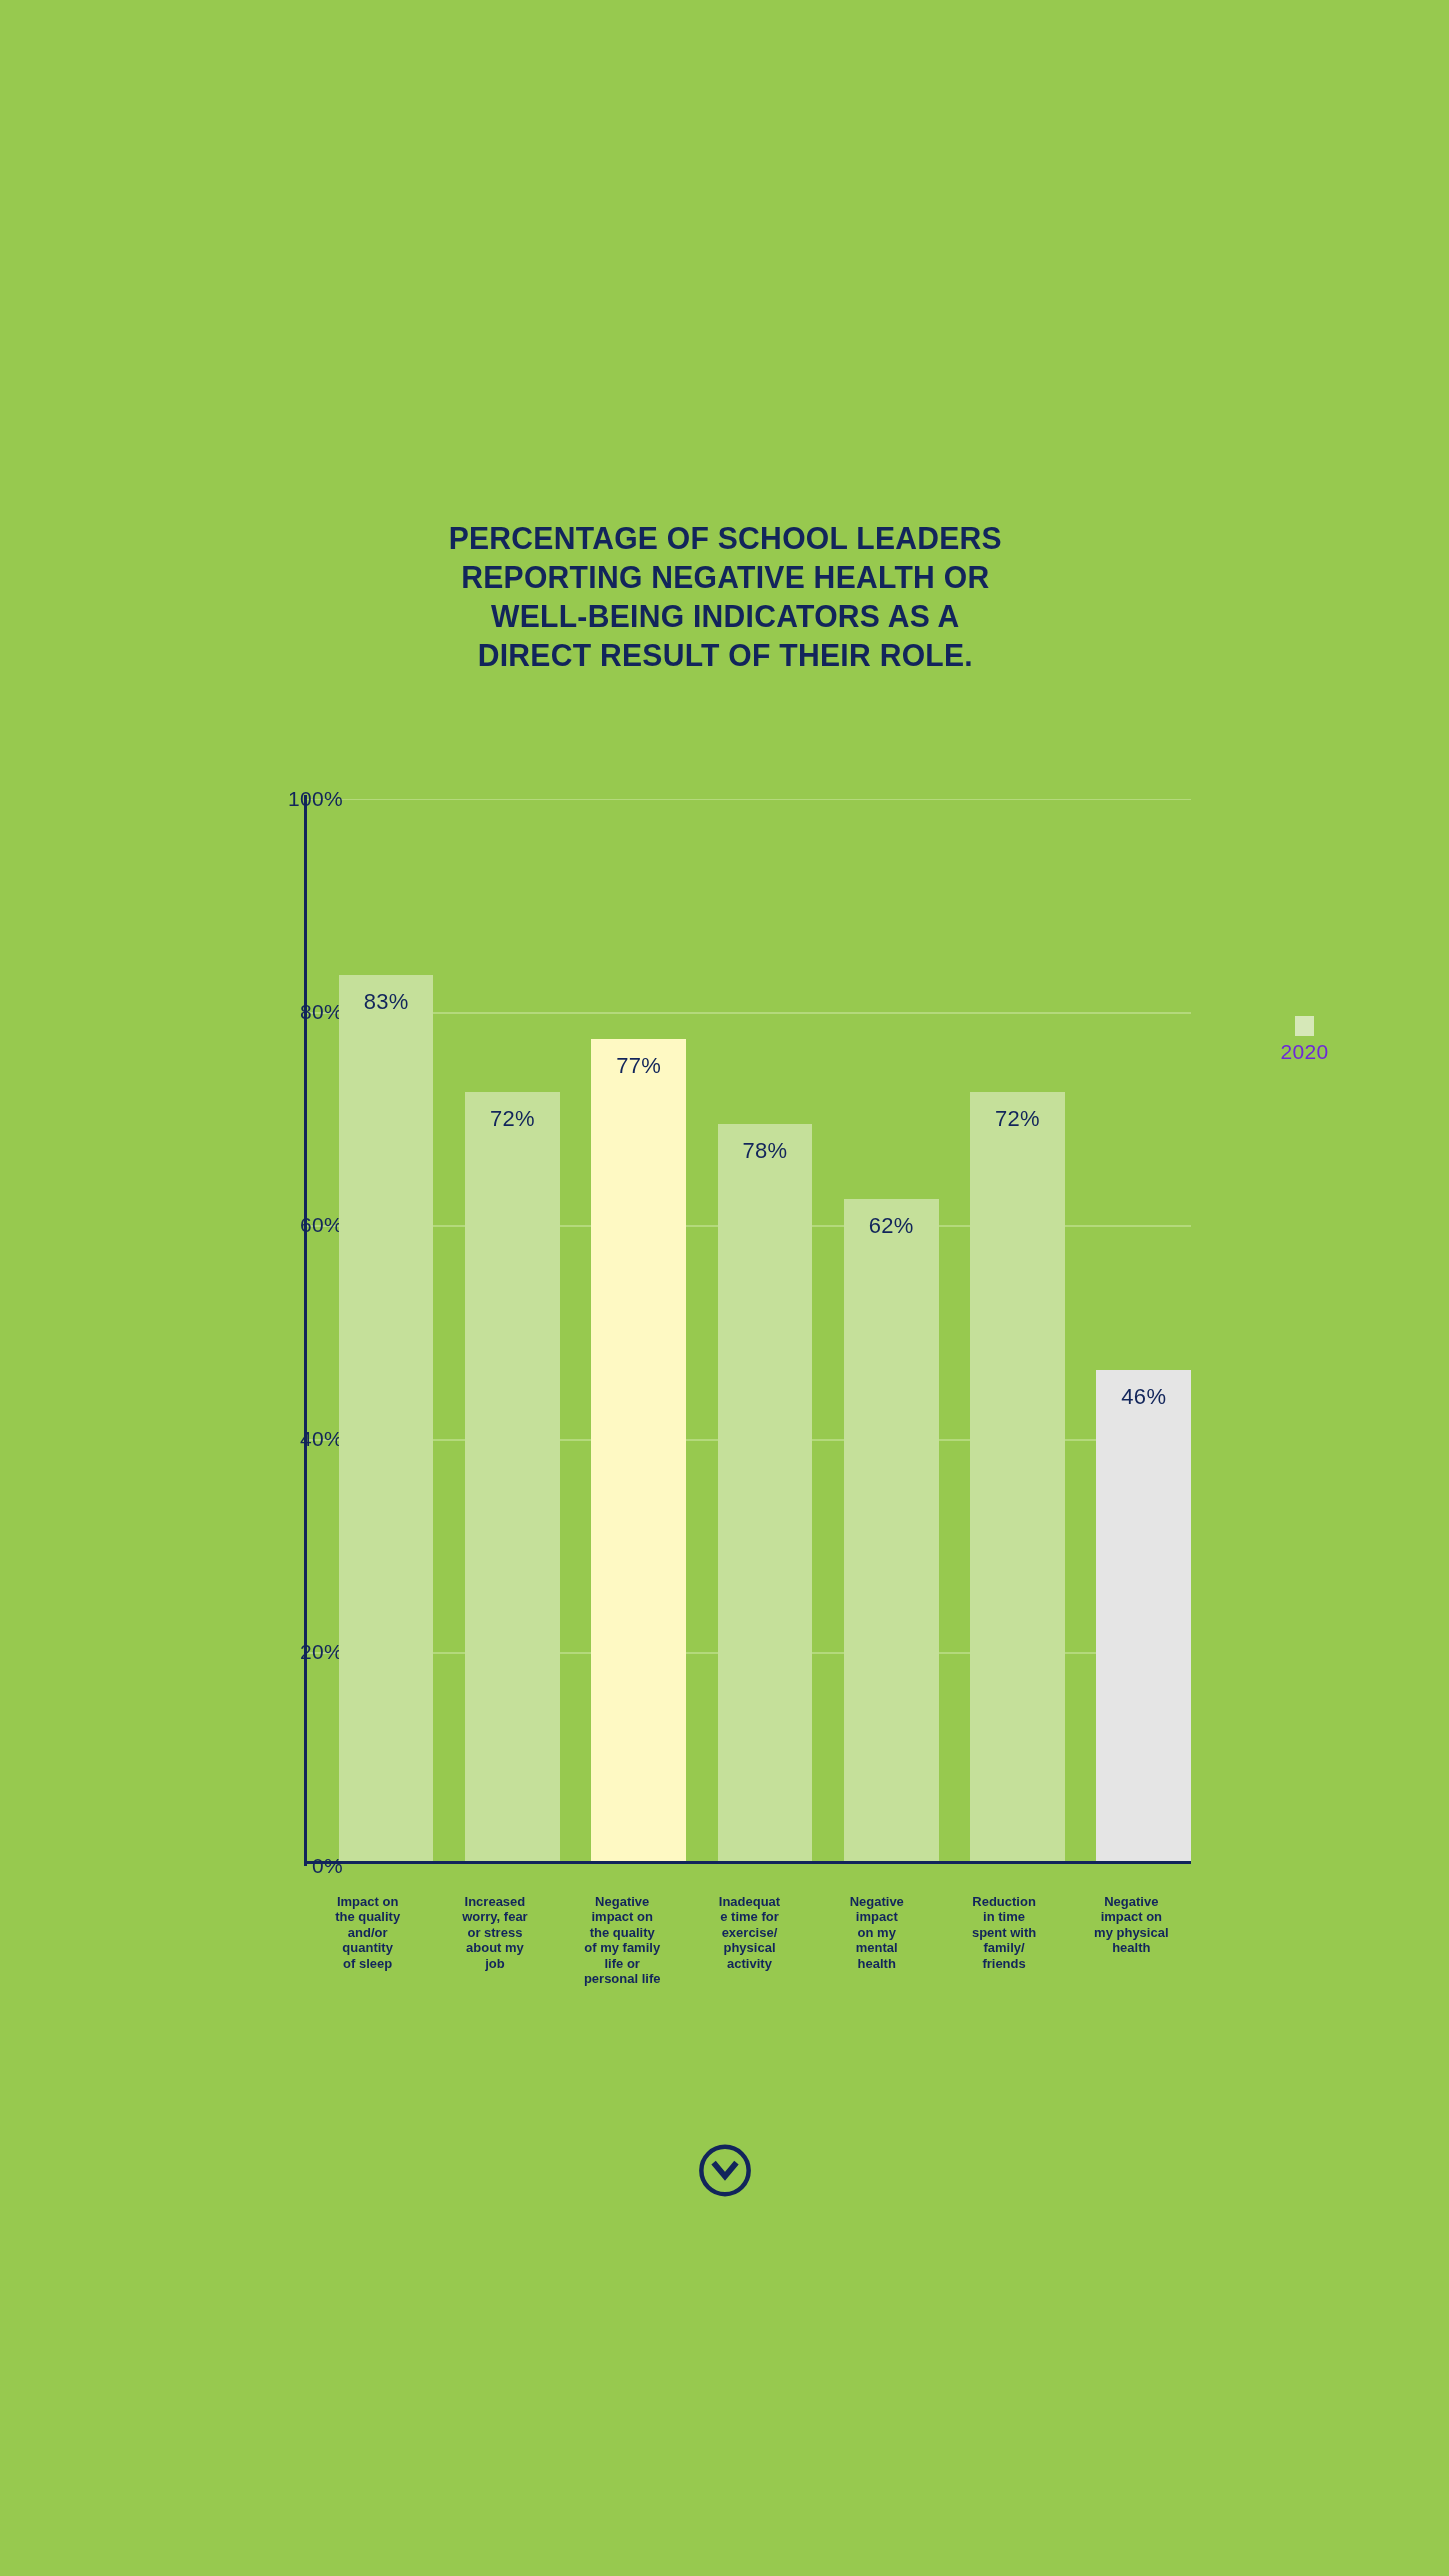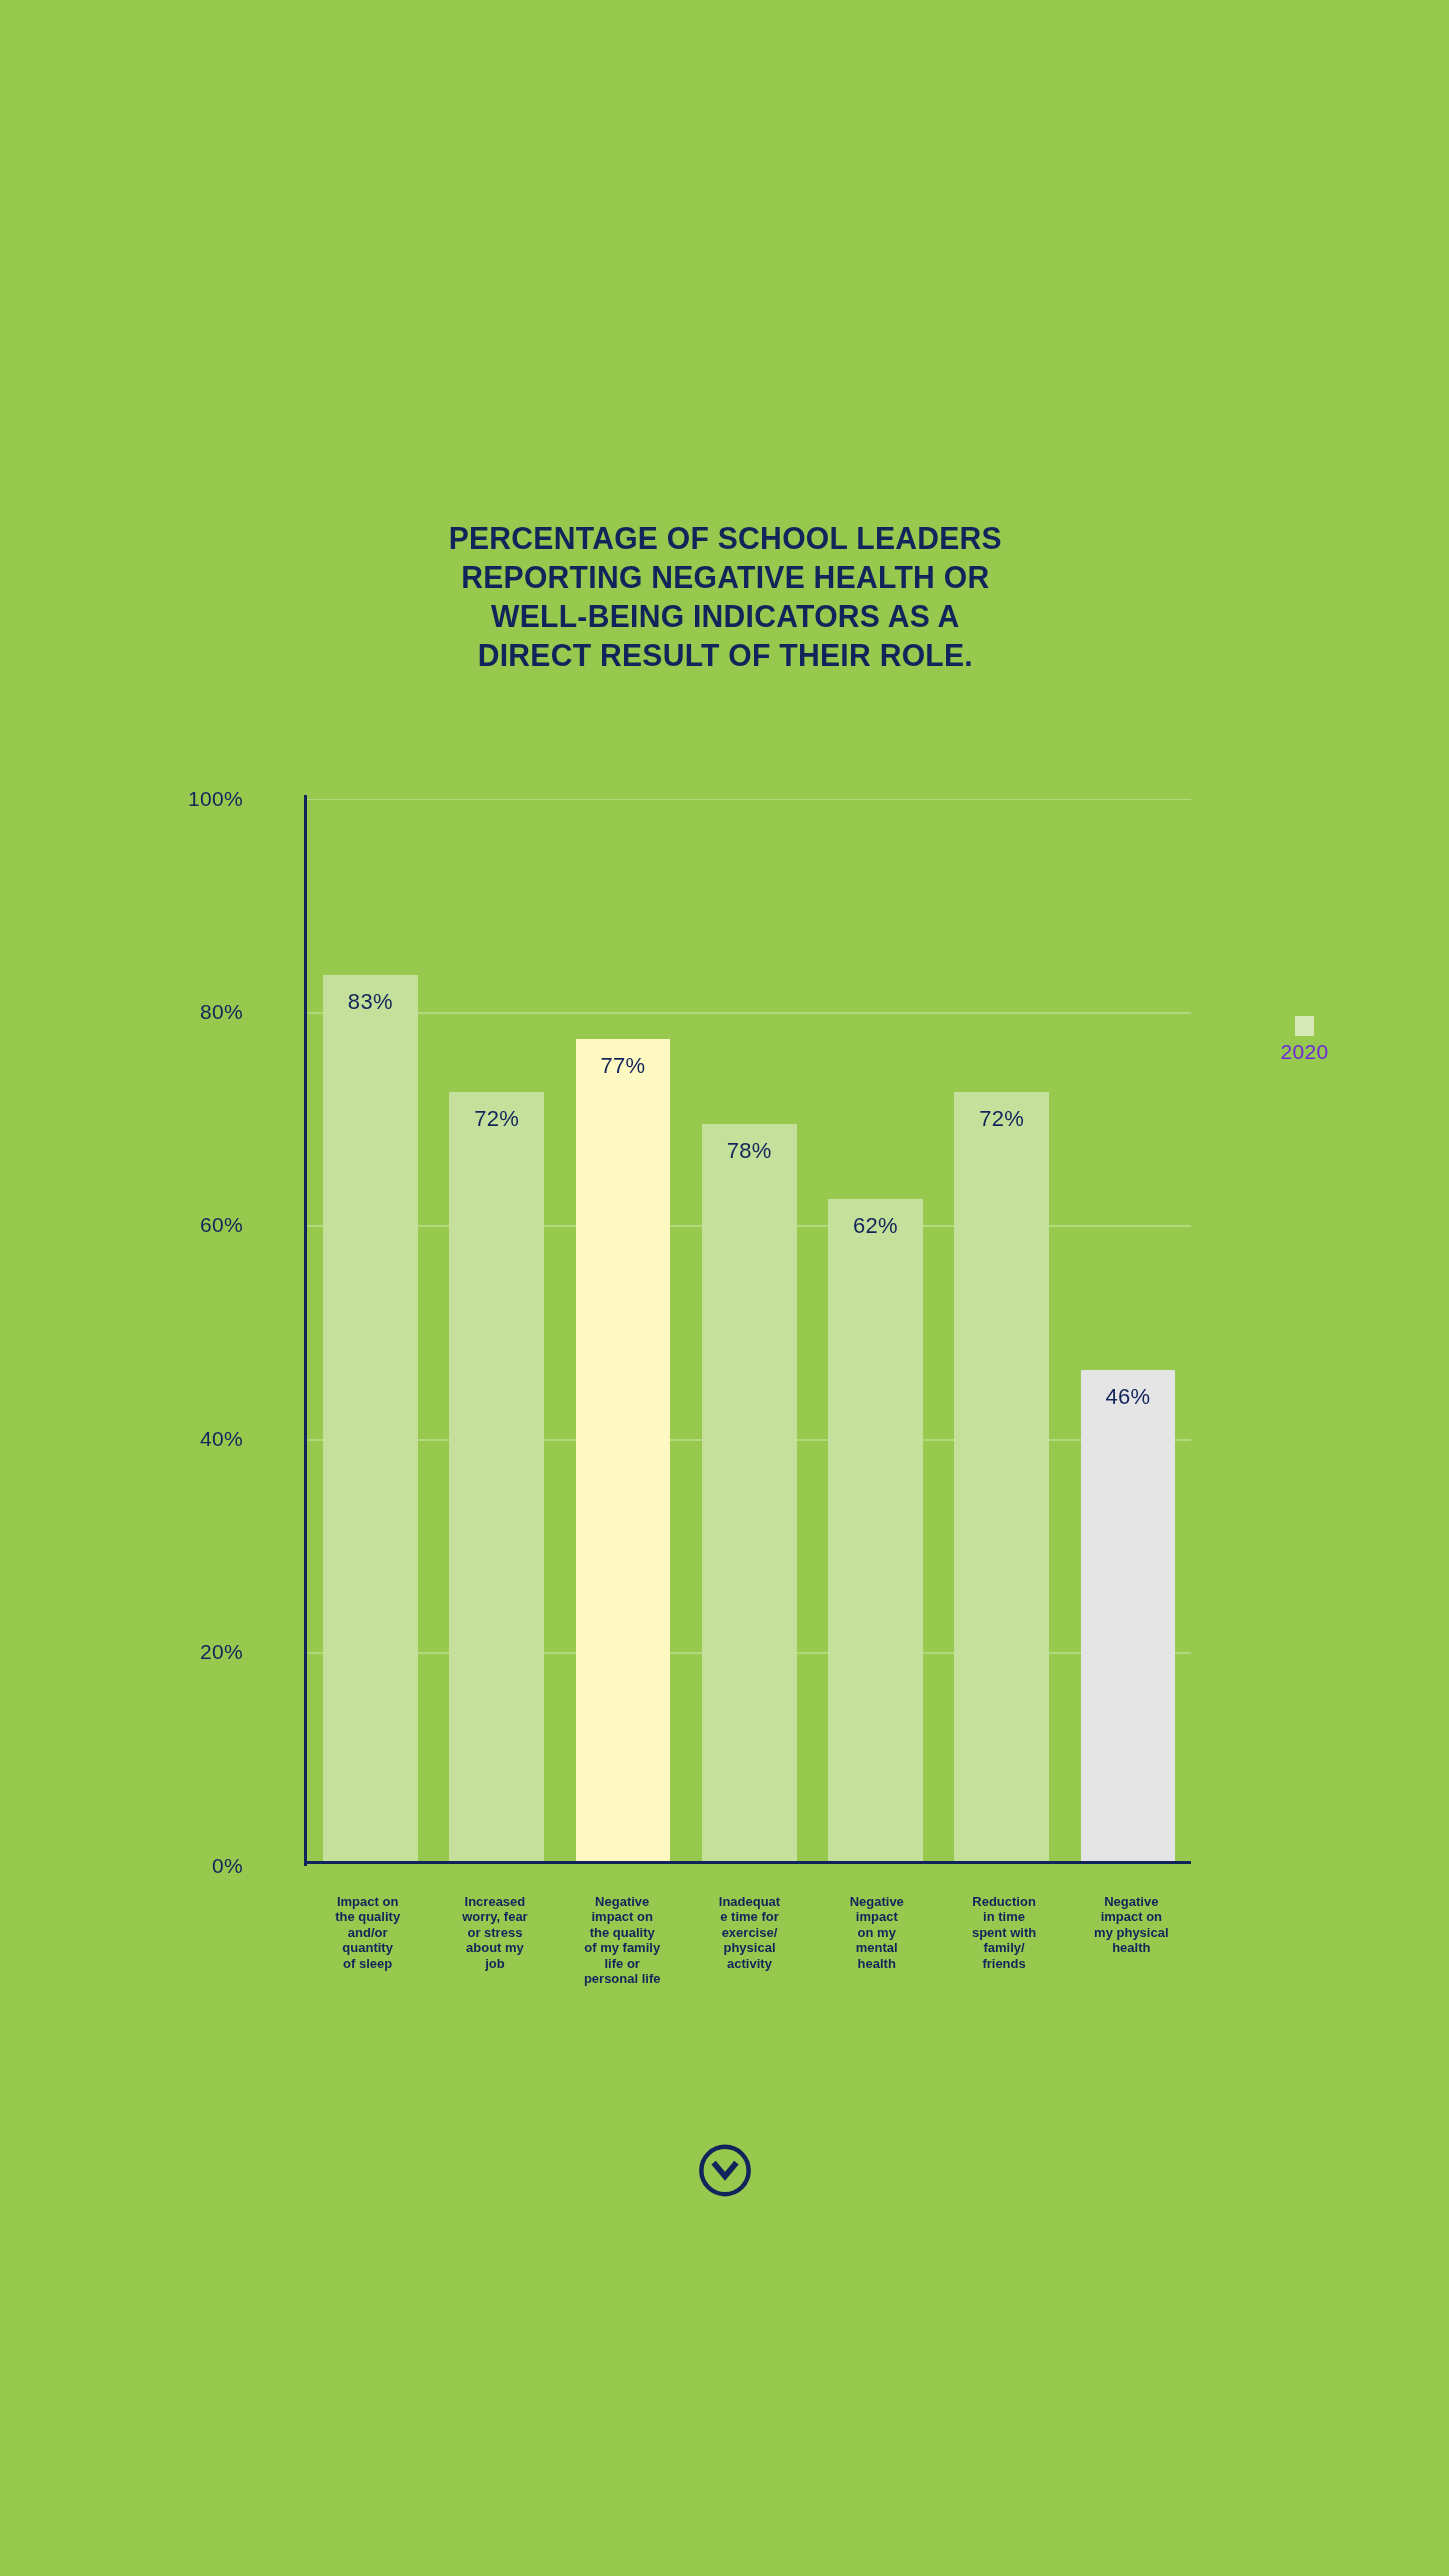--- a/index.html
+++ b/index.html
@@ -72,21 +72,21 @@
   }
   .gridline {
     position: absolute;
     left: 3.2px;
     width: 884px;
     height: 1.3px;
     background: #b4d97c;
   }
   .ytick {
     position: absolute;
-    right: 948px;
+    right: 848px;
     width: 122px;
     text-align: right;
     color: #12255b;
     font-size: 21px;
     letter-spacing: 0.3px;
     transform: translateY(-50%);
     font-family: "Liberation Sans", sans-serif;
   }
 
   
@@ -98,21 +98,21 @@
     height: 1068px;
     display: flex;
     align-items: flex-end;
   }
   .bar-slot {
     flex: 1 1 0;
     height: 100%;
     position: relative;
     display: flex;
     align-items: flex-end;
-    justify-content: center;
+    justify-content: flex-end;
   }
   .bar {
     width: 75%;
     background: #c5e09a;
     position: relative;
   }
   .bar-value {
     position: absolute;
     left: 0;
     right: 0;

